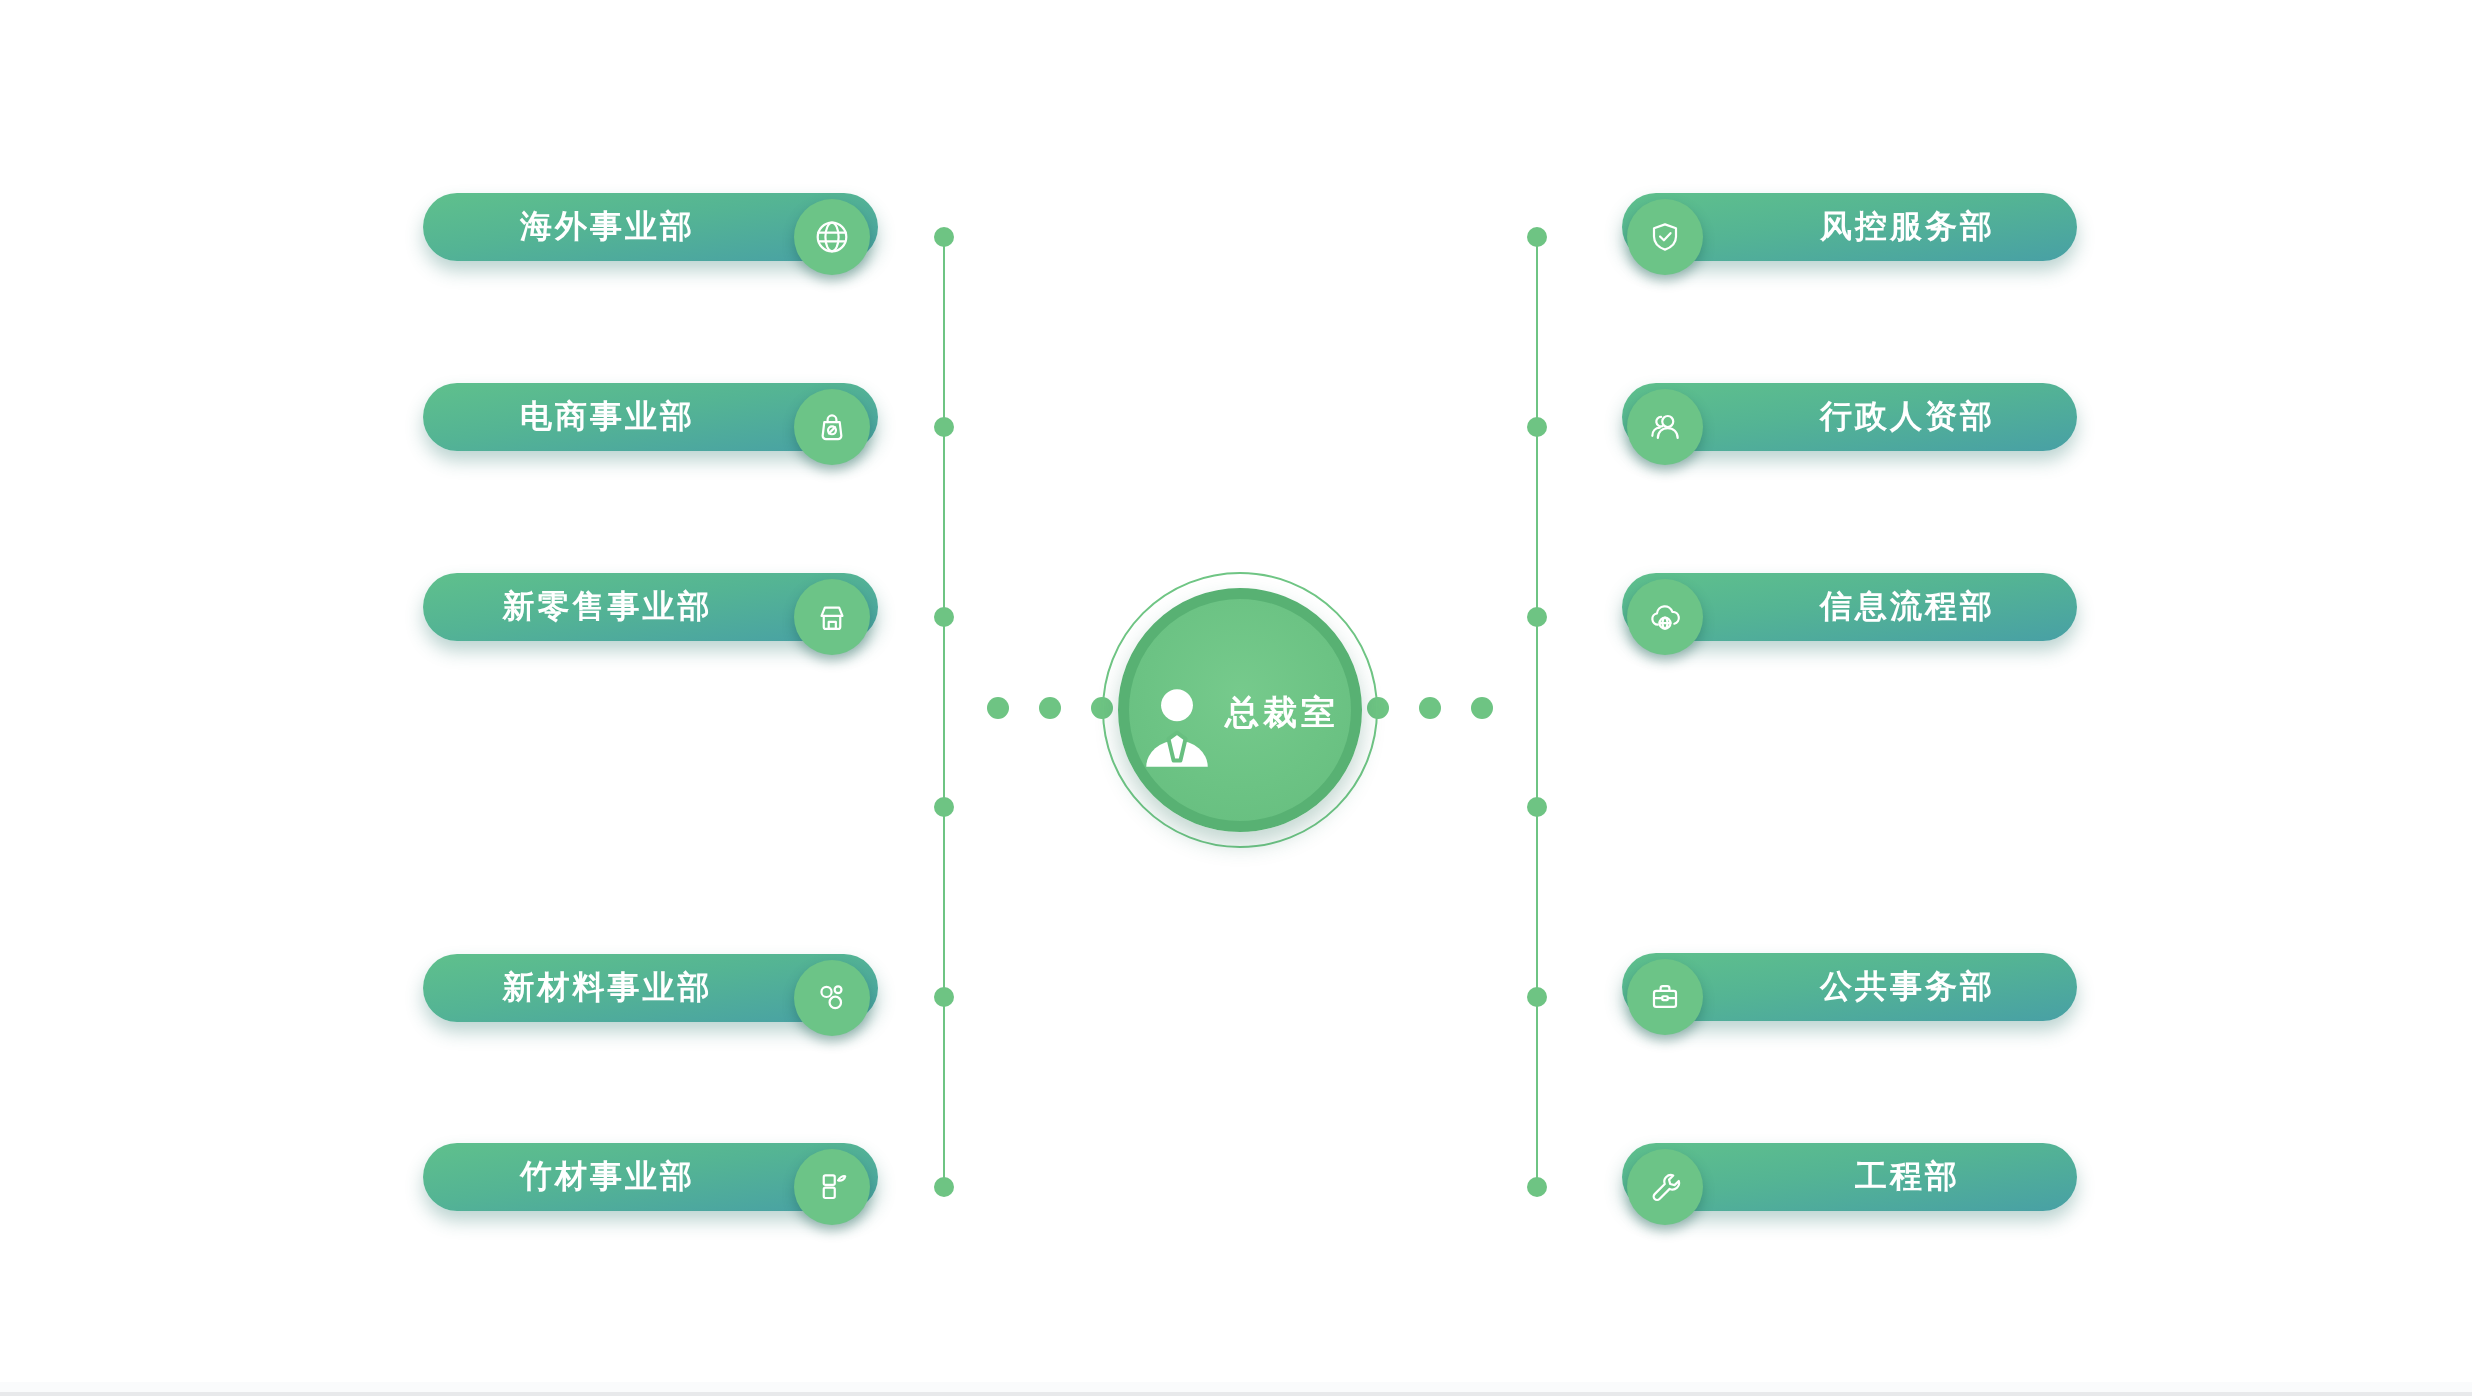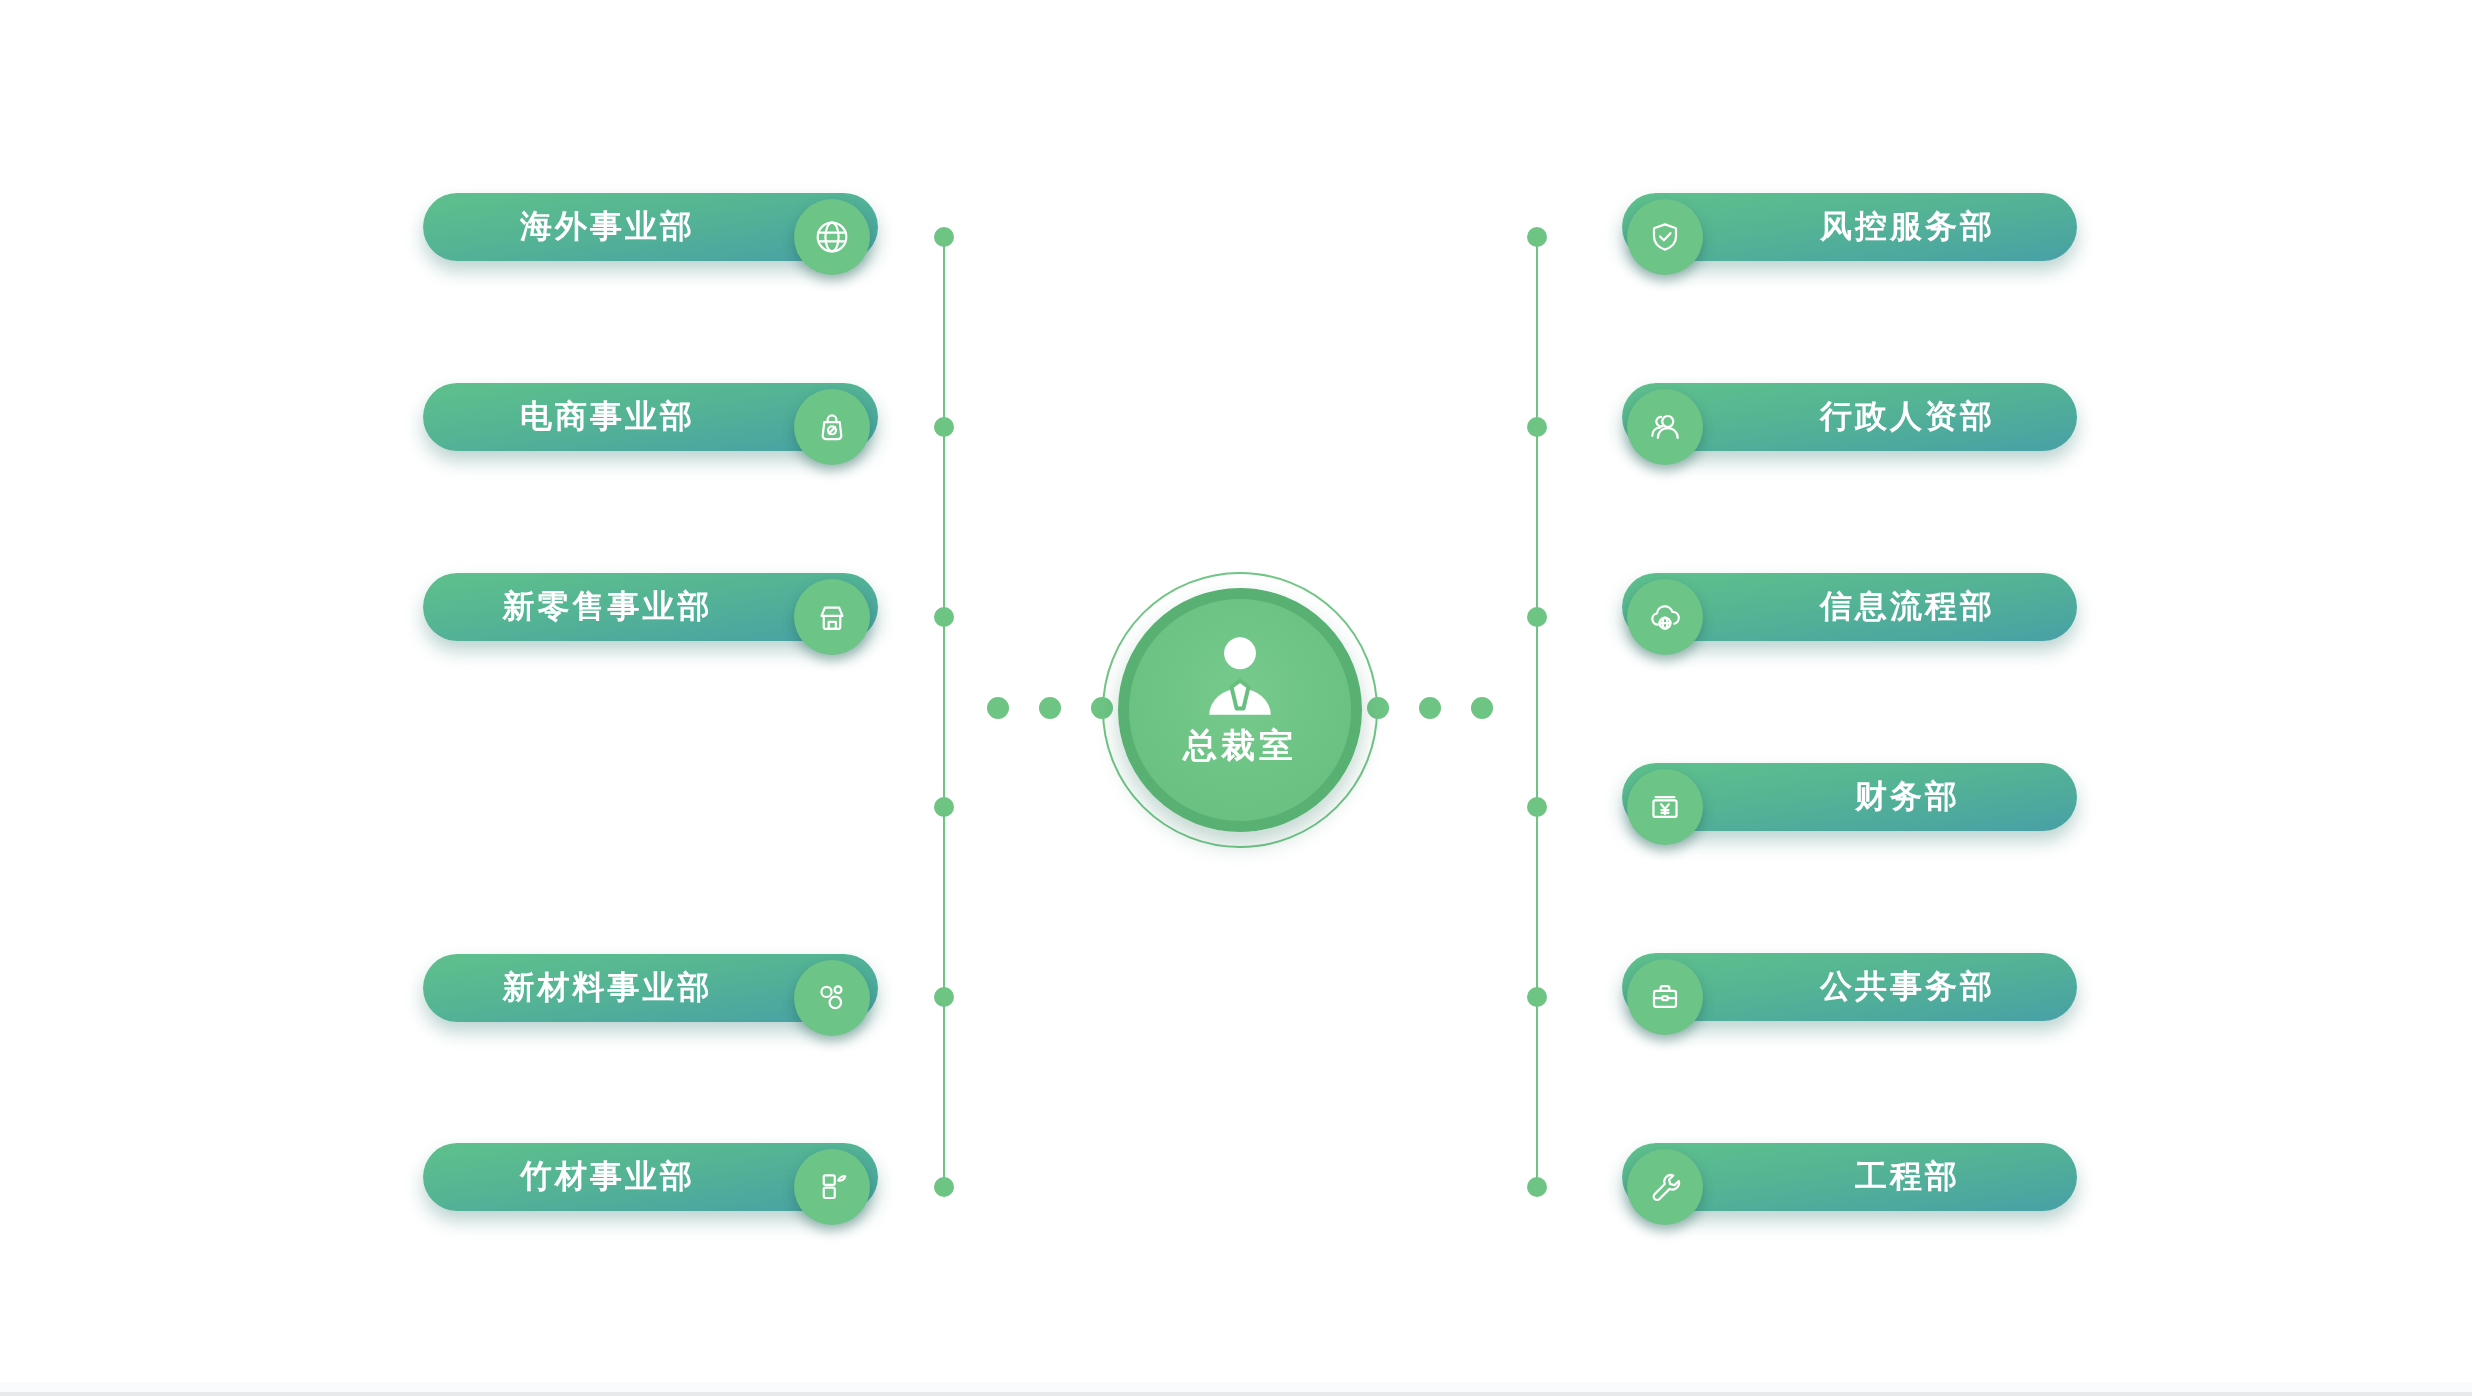--- a/index.html
+++ b/index.html
@@ -39,21 +39,21 @@
   
   .outer-ring{
     position:absolute;left:1102px;top:572px;width:276px;height:276px;
     border:2px solid #6fc584;border-radius:50%;box-sizing:border-box;
   }
   .center-node{
     position:absolute;left:1118px;top:588px;width:244px;height:244px;border-radius:50%;
     box-sizing:border-box;border:11px solid #58b173;
     background:radial-gradient(circle at 50% 42%,#76ca8c 0%,#6cc384 55%,#65bd7e 100%);
     box-shadow:0 12px 22px rgba(40,110,90,.28);
-    display:flex;flex-direction:column;align-items:center;
+    display:flex;flex-direction:row;align-items:center;
   }
   .center-node svg{width:96px;height:82px;margin-top:36px;}
   .center-label{color:#fff;font-size:34px;font-weight:600;letter-spacing:4px;margin-top:6px;}
 
   
   .bottom-strip{position:absolute;left:0;right:0;bottom:4px;height:10px;background:#fafbfc;}
   .bottom-line{position:absolute;left:0;right:0;bottom:0;height:4px;background:#e8e9eb;}
 </style>
 </head>
 <body>
@@ -178,33 +178,20 @@
       <svg viewBox="0 0 40 40">
           <path d="M13.5 27 a5.2 5.2 0 0 1 -0.8 -10.3 a7.2 7.2 0 0 1 14 -1.4 a5.5 5.5 0 0 1 1.8 10.8"></path>
           <circle cx="20" cy="25.5" r="5"></circle>
           <ellipse cx="20" cy="25.5" rx="2.2" ry="5"></ellipse>
           <line x1="15" y1="25.5" x2="25" y2="25.5"></line>
         </svg>
     </span>
     <span class="pill-label">信息流程部</span>
   </div>
 
-  <div class="pill right-side" style="top:763px;">
-    <span class="icon-circle">
-      <svg viewBox="0 0 40 40">
-          <path d="M11.5 11 h17"></path>
-          <rect x="9.5" y="14" width="21" height="15" rx="1.5"></rect>
-          <path d="M16.5 17.5 l3.5 4.2 3.5 -4.2"></path>
-          <path d="M20 21.7 v4.8"></path>
-          <path d="M16.8 22.8 h6.4"></path>
-          <path d="M16.8 25.3 h6.4"></path>
-        </svg>
-    </span>
-    <span class="pill-label">财务部</span>
-  </div>
 
   <div class="pill right-side" style="top:953px;">
     <span class="icon-circle">
       <svg viewBox="0 0 40 40">
           <rect x="10" y="14.5" width="20" height="14.5" rx="2"></rect>
           <path d="M16 14.5 v-2.3 a2 2 0 0 1 2 -2 h4 a2 2 0 0 1 2 2 v2.3"></path>
           <path d="M10 21 h7.5 M22.5 21 h7.5"></path>
           <rect x="17.5" y="19.3" width="5" height="3.6" rx="0.8"></rect>
         </svg>
     </span>

